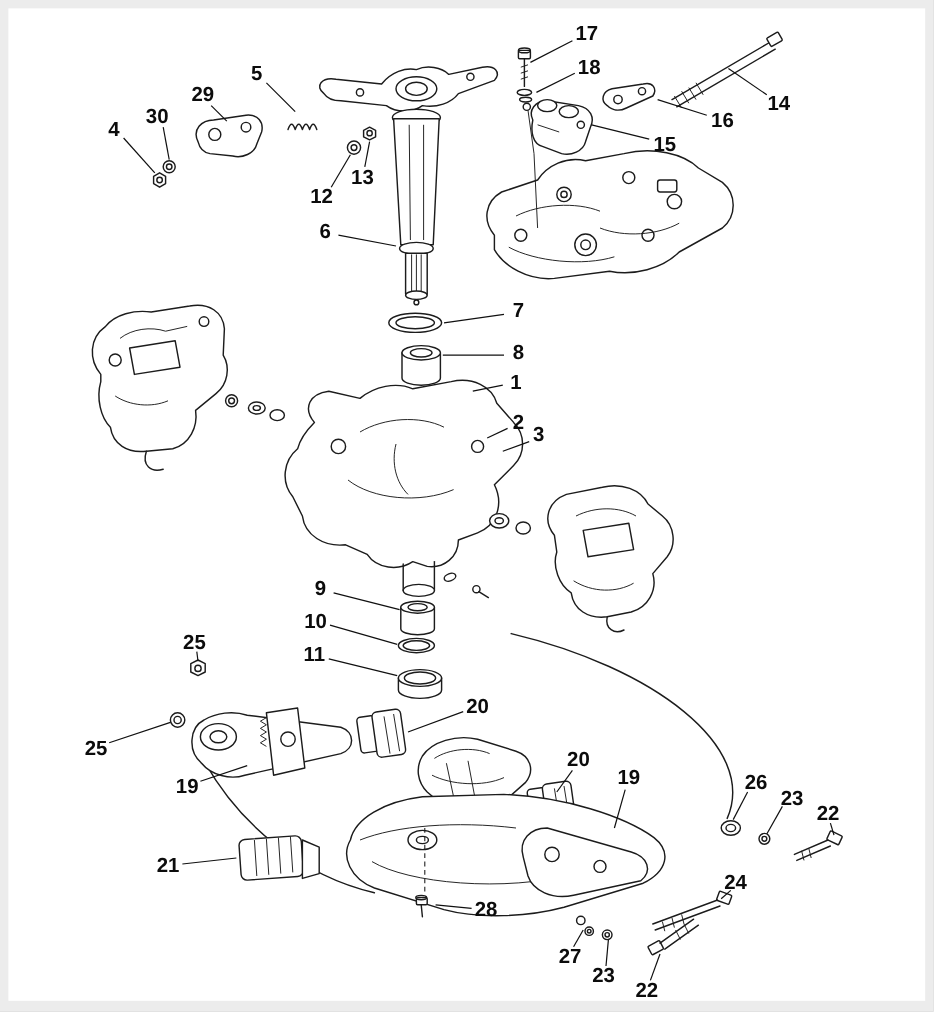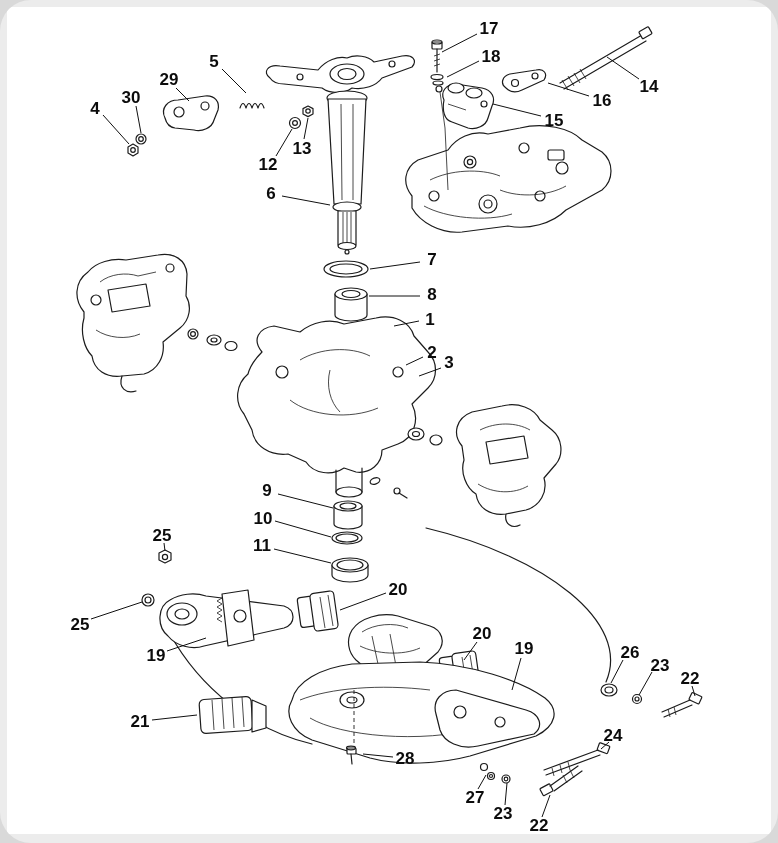--- a/index.html
+++ b/index.html
@@ -1,17 +1,17 @@
 <!DOCTYPE html>
 <html><head>
 <meta charset="utf-8">
 <style>
   html,body{margin:0;padding:0;background:#d9d9d9;}
   .stage{position:relative;width:778px;height:843px;background:#ececec;overflow:hidden;
-         font-family:"Liberation Sans",sans-serif;border-radius:31px;}
+         font-family:"Liberation Sans",sans-serif;}
   .canvas{position:absolute;left:7px;top:7px;right:7px;bottom:9px;background:#ffffff;}
   svg{position:absolute;left:0;top:0;}
   
   .p   {fill:#ffffff;stroke:#1c1c1c;stroke-width:1.2;stroke-linejoin:round;stroke-linecap:round;}
   .ln  {fill:none;stroke:#1c1c1c;stroke-width:1.2;stroke-linejoin:round;stroke-linecap:round;}
   .thin{fill:none;stroke:#1c1c1c;stroke-width:0.8;}
   .dash{fill:none;stroke:#1c1c1c;stroke-width:0.9;stroke-dasharray:4 3;}
   .leader{stroke:#101010;stroke-width:1;}
   .callout{font-family:"Liberation Sans",sans-serif;font-size:17px;font-weight:bold;fill:#0c0c0c;}
 </style>

